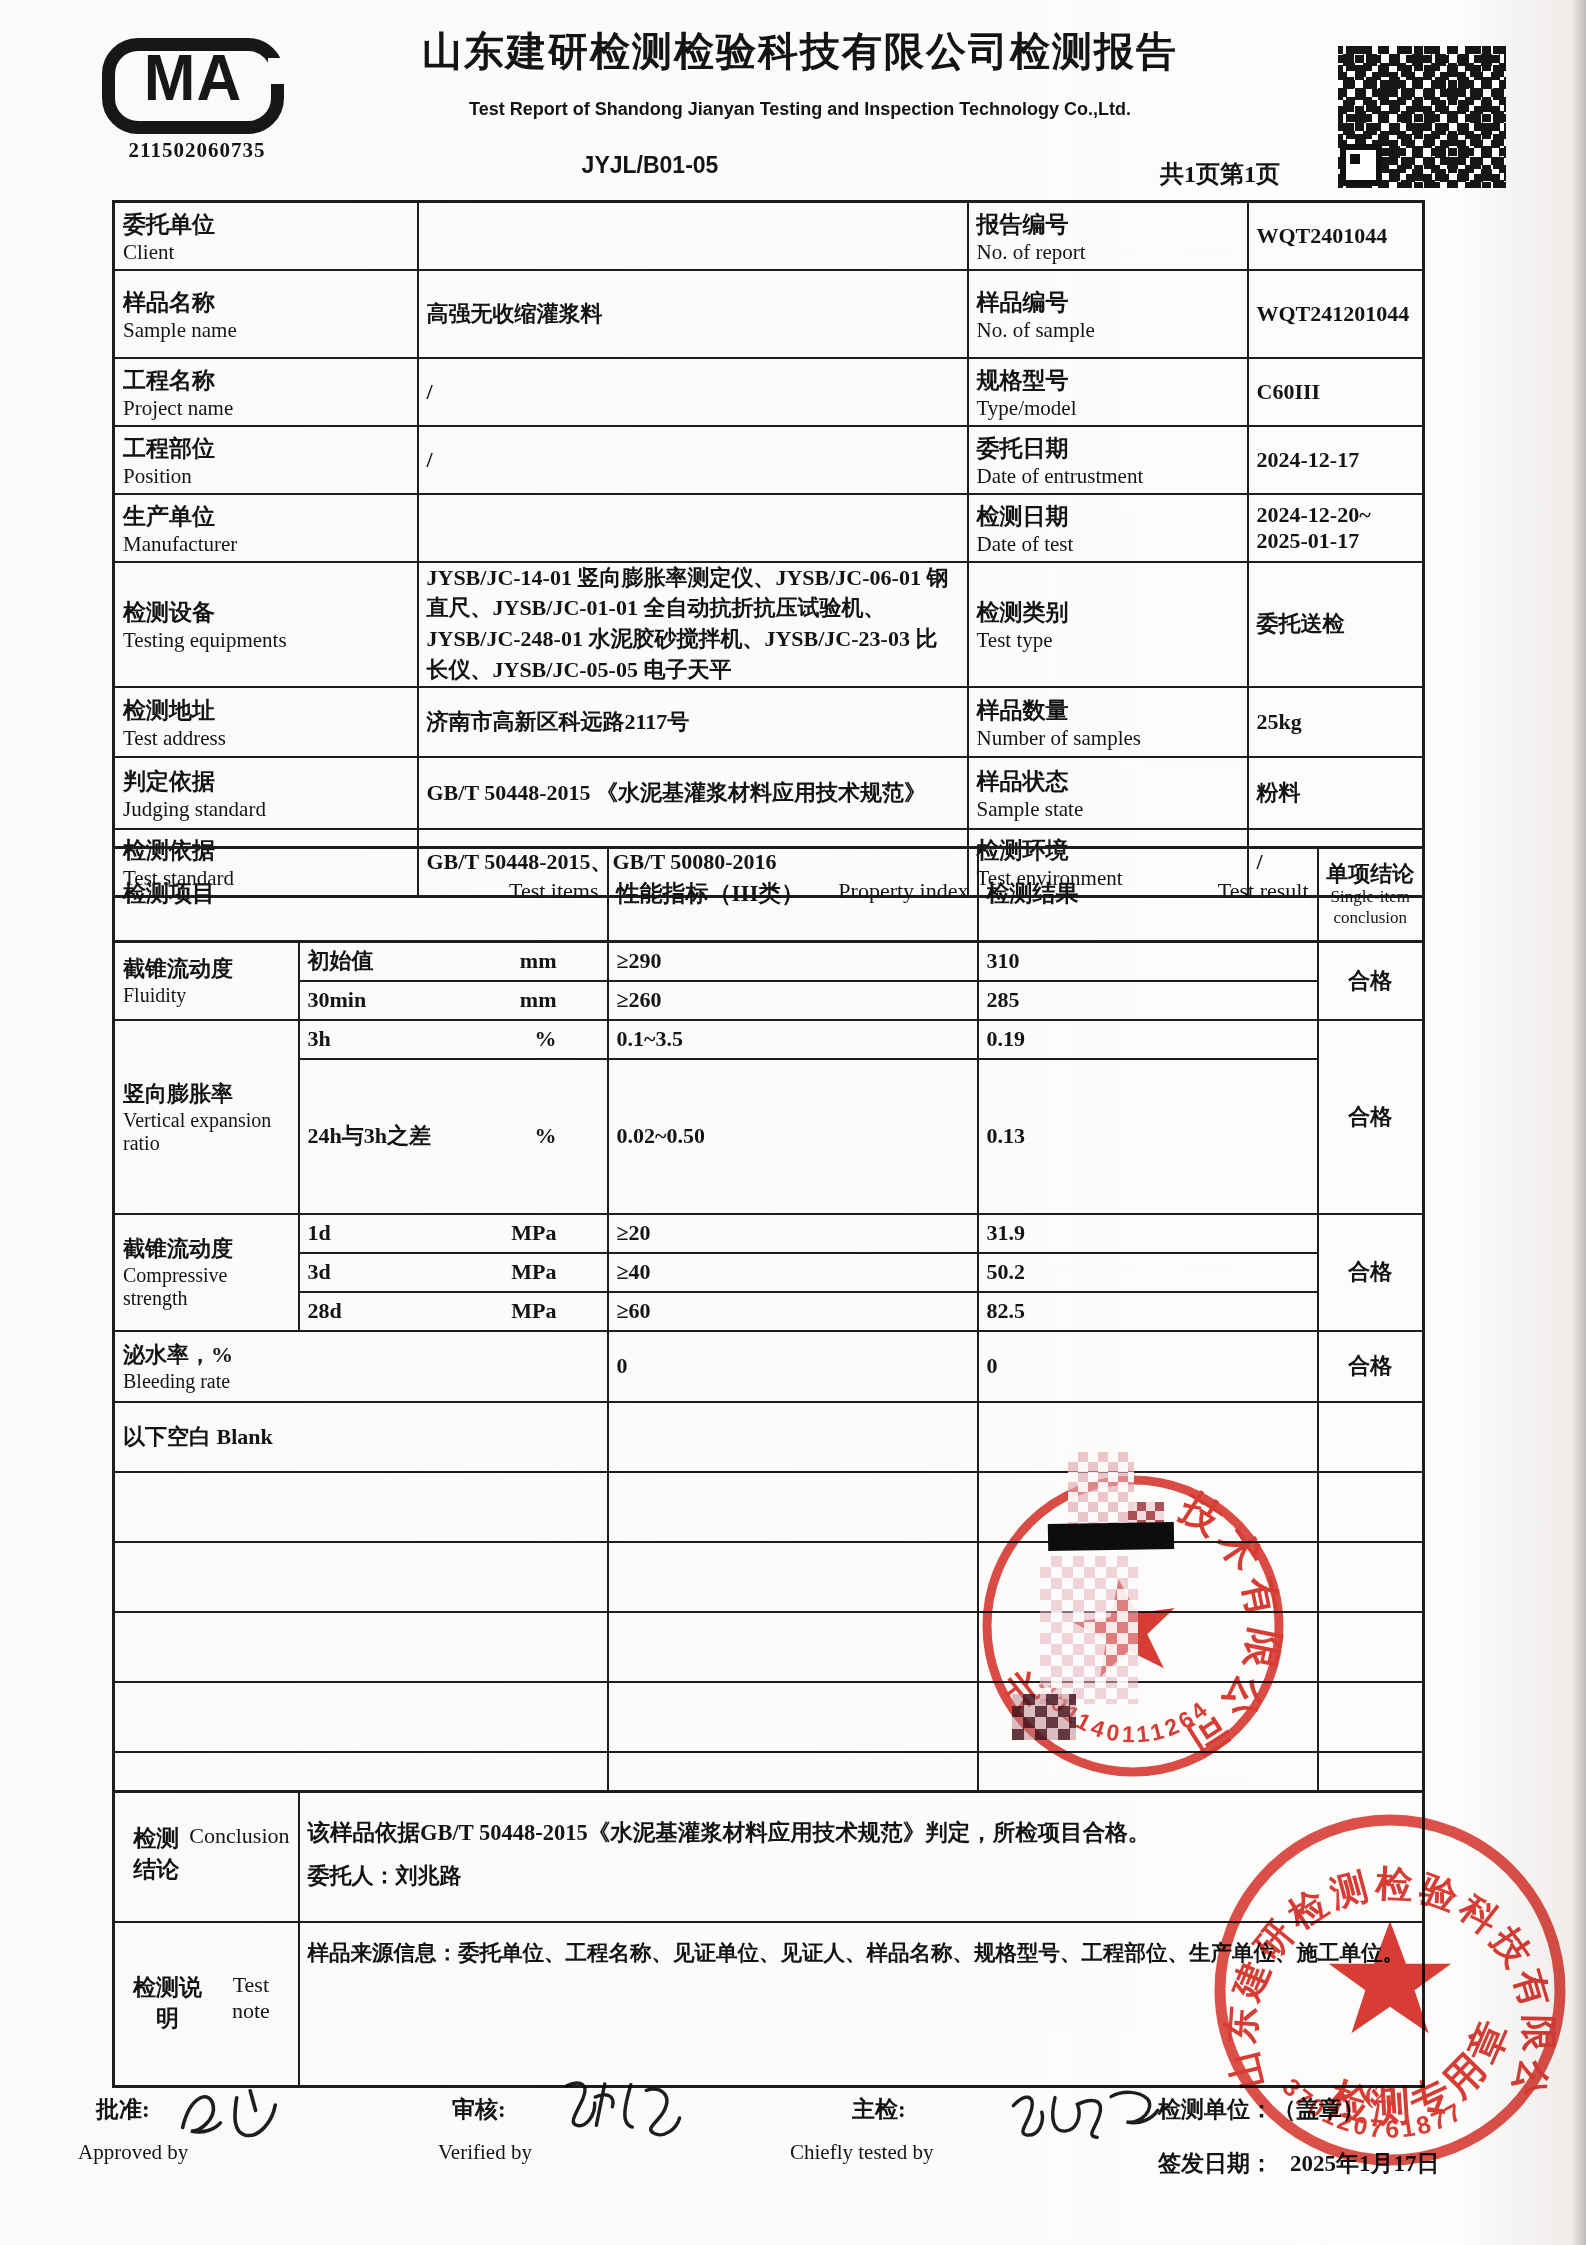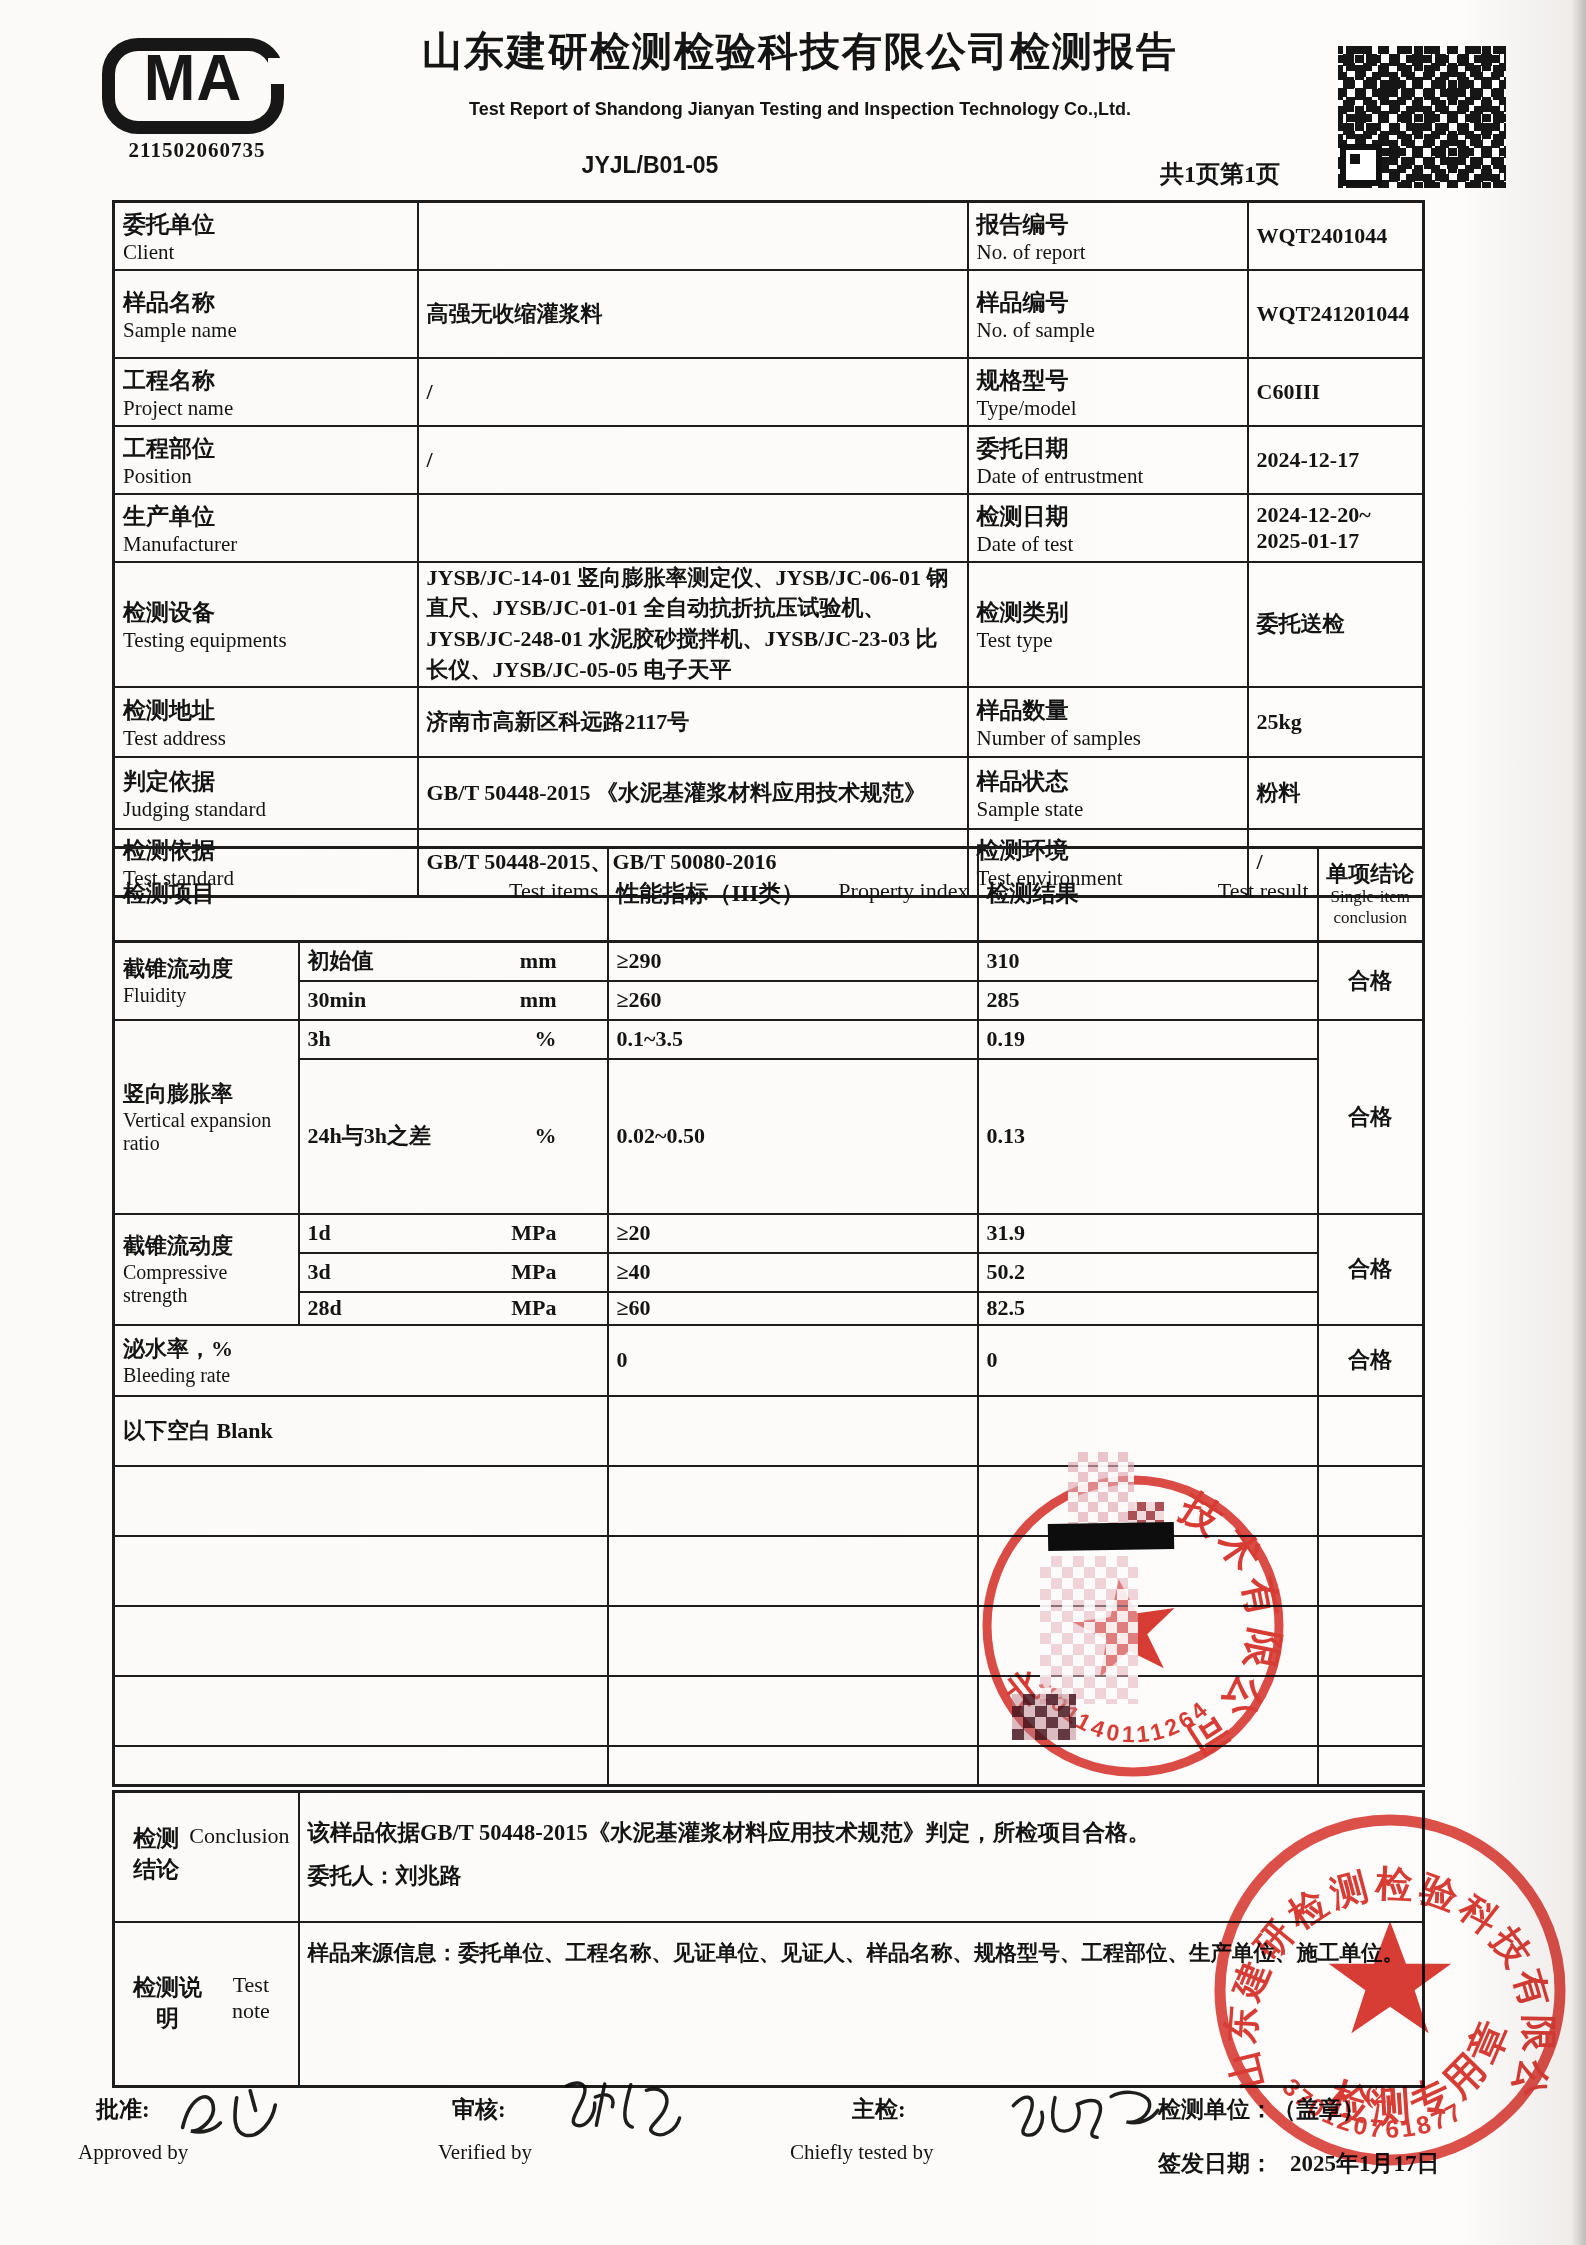--- a/index.html
+++ b/index.html
@@ -351,21 +351,21 @@
   <tr style="height:39px">
     <td>
           <div class="sub">
             <span>3d</span>
             <span class="unit">MPa</span>
           </div>
         </td>
     <td class="val">≥40</td>
     <td class="val">50.2</td>
   </tr>
-  <tr style="height:33px">
+  <tr style="height:39px">
     <td>
           <div class="sub">
             <span>28d</span>
             <span class="unit">MPa</span>
           </div>
         </td>
     <td class="val">≥60</td>
     <td class="val">82.5</td>
   </tr>
   <tr style="height:71px">

